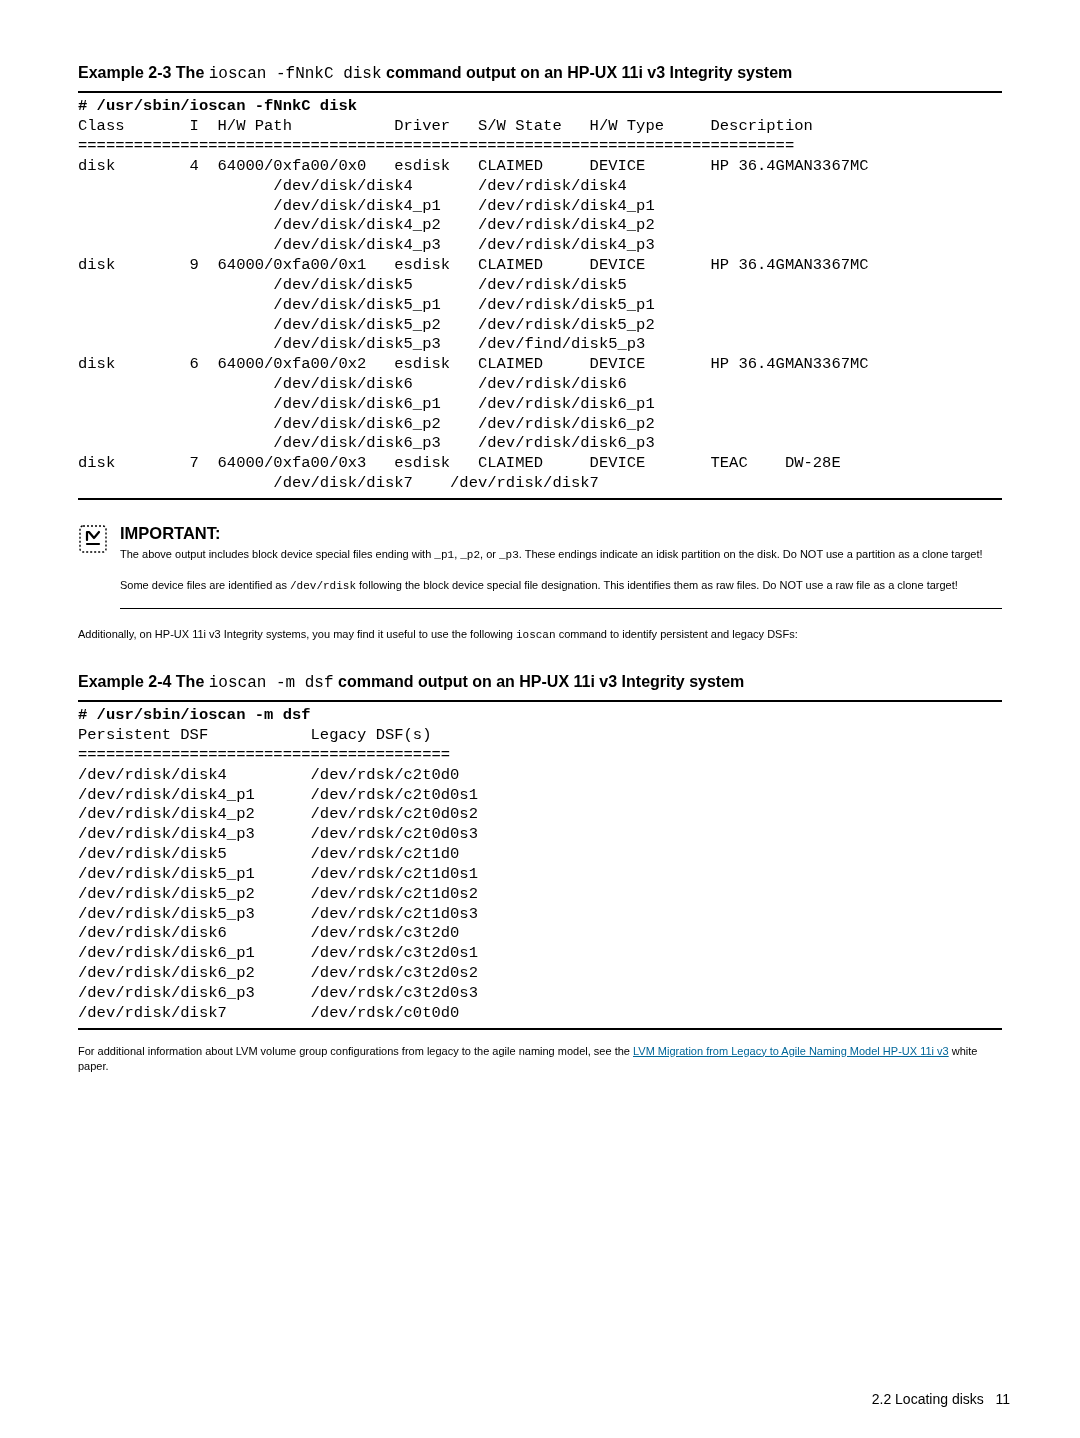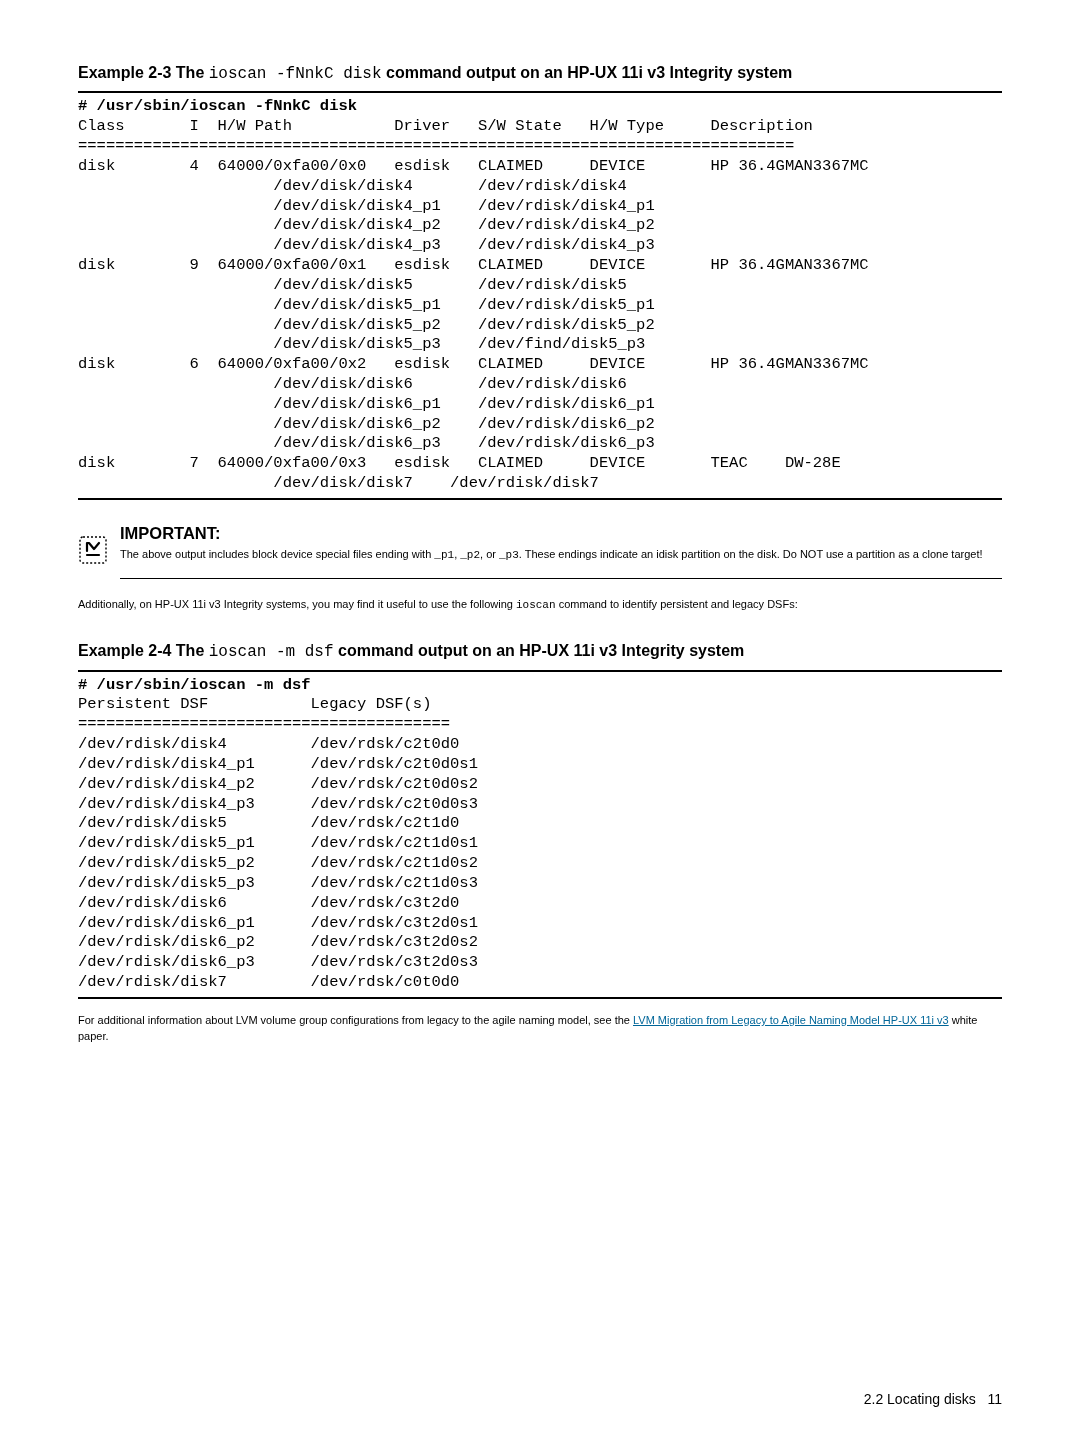--- a/index.html
+++ b/index.html
@@ -27,36 +27,36 @@
 pre {
   font-family: "Courier New", monospace;
   font-size: 15.5px;
   line-height: 1.28;
   white-space: pre;
   margin: 0;
 }
 pre .bold { font-weight: bold; }
 .important-block {
   display: flex;
-  align-items: center;
+  align-items: flex-start;
   margin-top: 22px;
 }
 .important-icon {
   flex: 0 0 auto;
   margin-right: 12px;
   margin-top: 2px;
 }
 .important-body { flex: 1; }
 .important-body .label { font-weight: bold; }
 .body-text { margin: 14px 0; font-size: 11px; line-height: 1.42; }
 a { color: #006699; text-decoration: underline; }
 .footer {
   position: absolute;
   bottom: 28px;
-  right: 78px;
+  right: 70px;
   font-size: 14px;
 }
 </style>
 </head>
 <body>
 
 <div class="example-title">
   <span>Example 2-3 The </span><span class="code">ioscan -fNnkC disk</span><span> command output on an HP-UX 11i v3 Integrity system</span>
 </div>
 <hr class="thick">
@@ -92,20 +92,23 @@
     </svg>
   </div>
   <div class="important-body">
     <div class="label">IMPORTANT:</div>
 
     <div class="body-text" style="margin-top:2px;">
       <span>The above output includes block device special files ending with </span><span class="code">_p1</span><span>, </span><span class="code">_p2</span><span>, or </span><span class="code">_p3</span><span>. These endings indicate an idisk partition on the disk. Do NOT use a partition as a clone target!</span>
     </div>
 
 
+    <div class="body-text">
+      <span>Some device files are identified as </span><span class="code">/dev/rdisk</span><span> following the block device special file designation. This identifies them as raw files. Do NOT use a raw file as a clone target!</span>
+    </div>
 
     <hr class="thin">
   </div>
 </div>
 
 <div class="body-text">
   <span>Additionally, on HP-UX 11i v3 Integrity systems, you may find it useful to use the following </span><span class="code">ioscan</span><span> command to identify persistent and legacy DSFs:</span>
 </div>
 
 <div class="example-title" style="margin-top:27px;">

